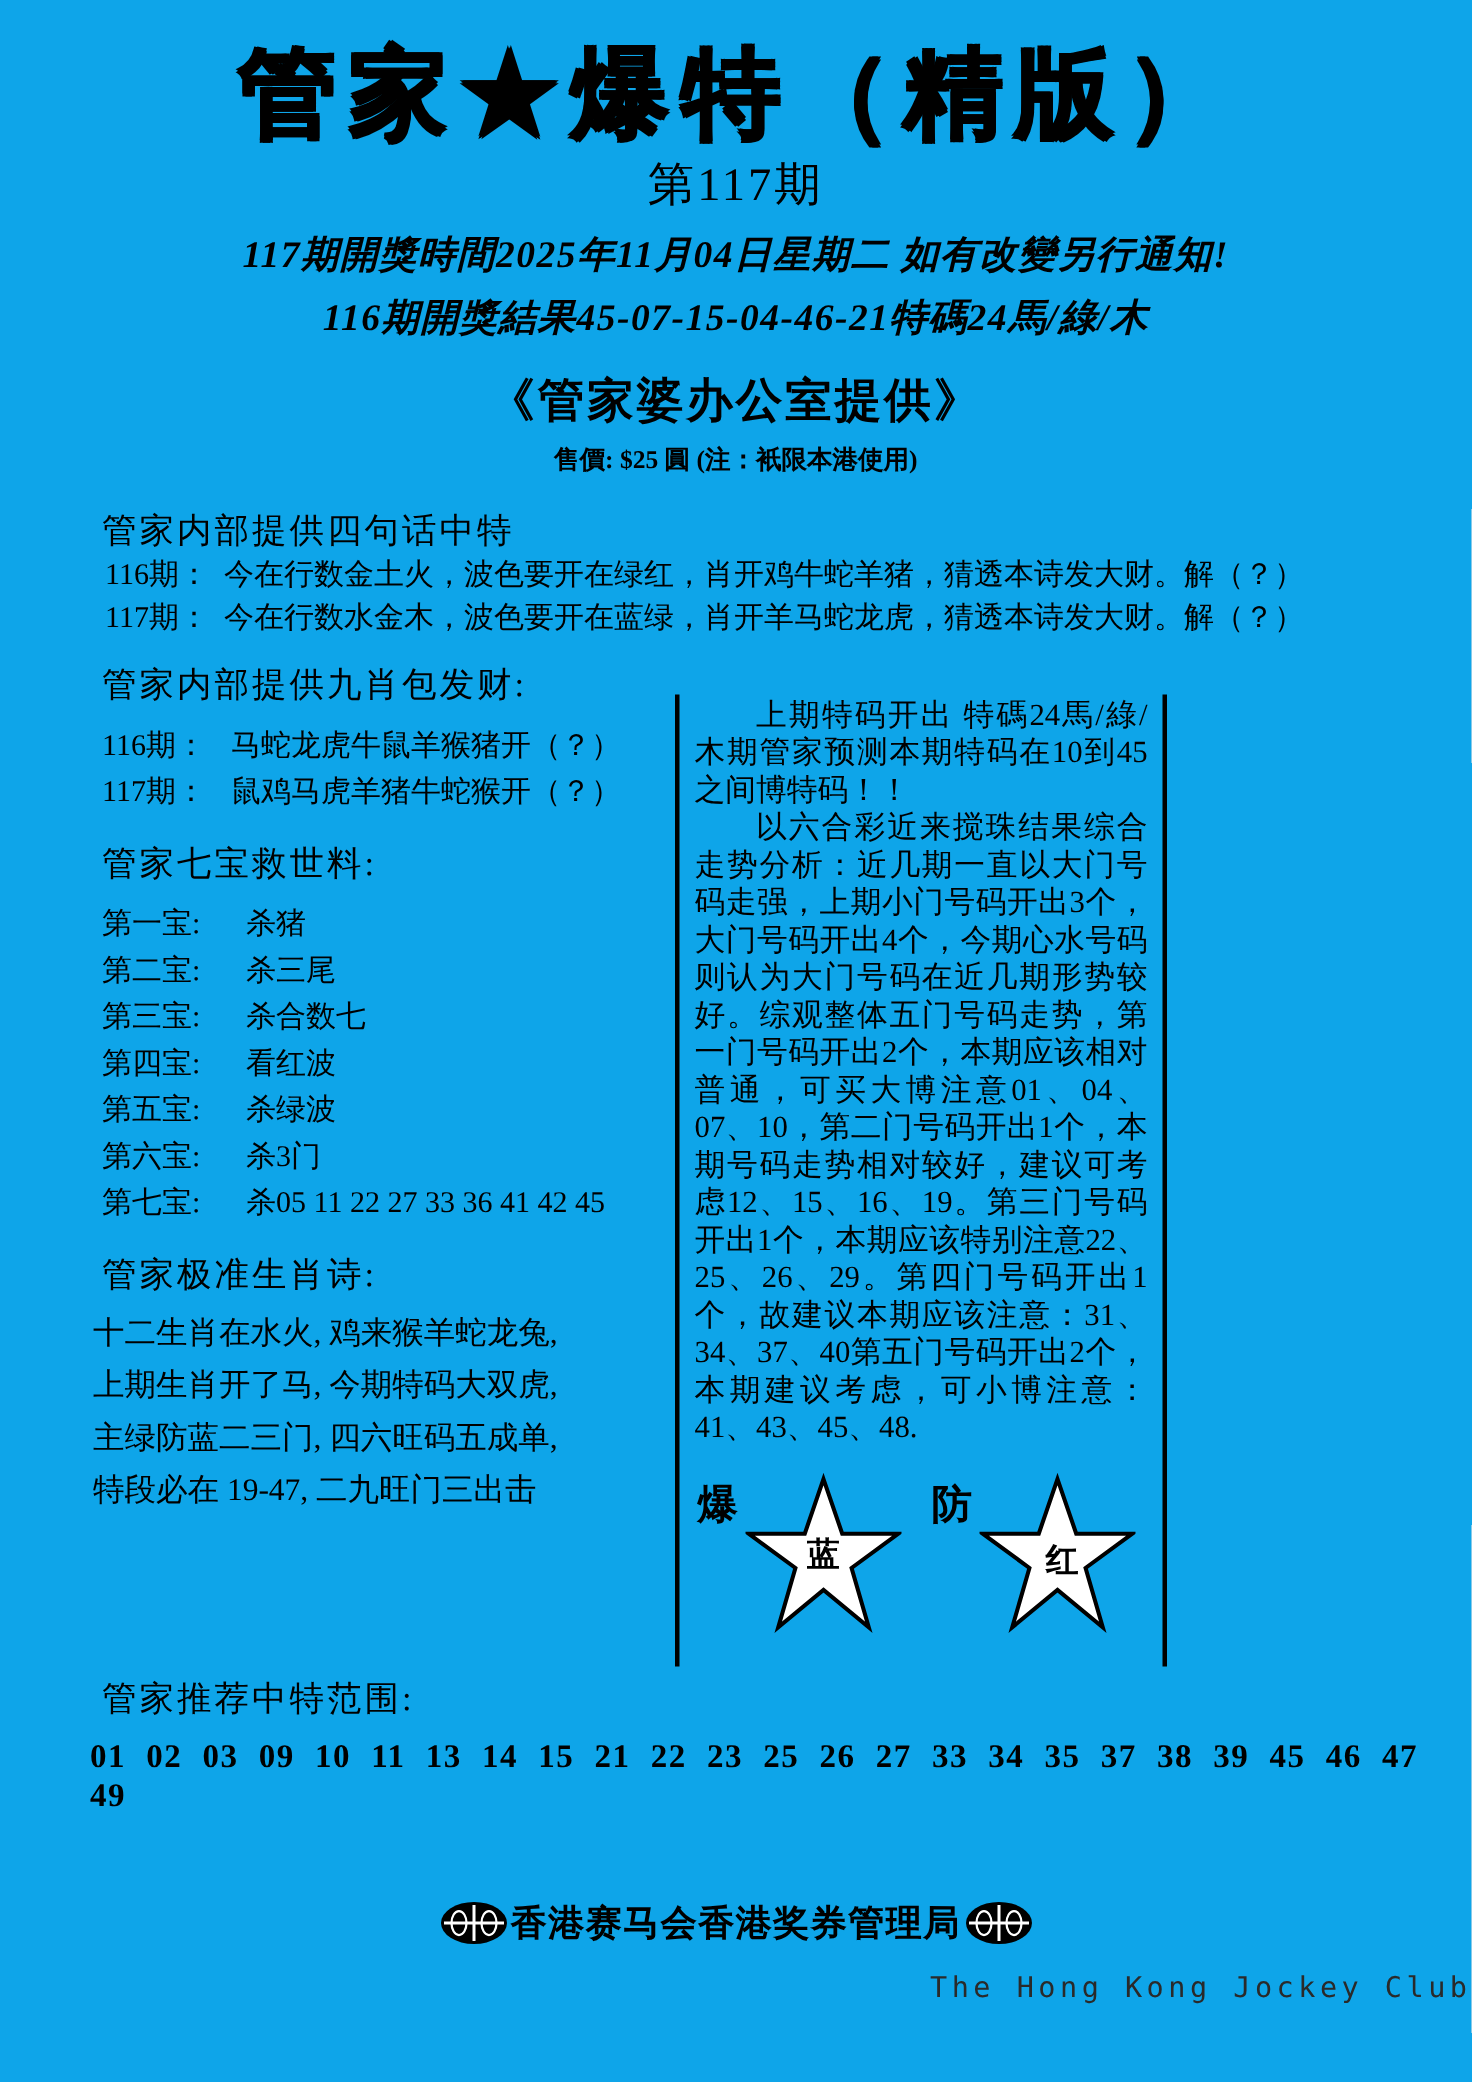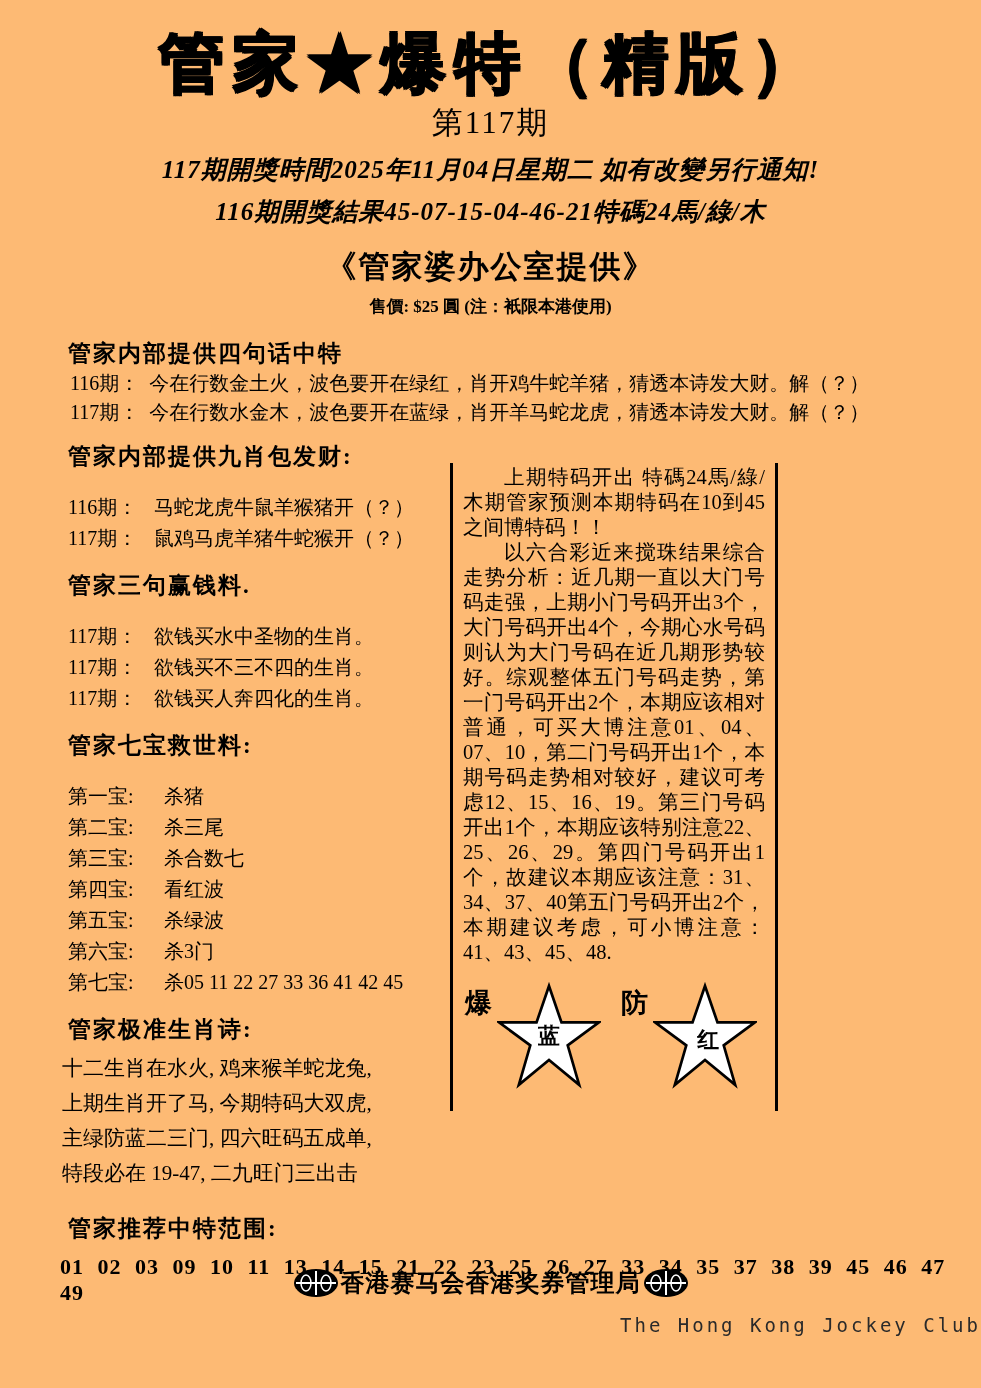--- a/index.html
+++ b/index.html
@@ -1,48 +1,48 @@
 <!DOCTYPE html>
 <html><head>
 <meta charset="utf-8">
 <style>
   html,body{margin:0;padding:0;background:#e8e8e8;}
   .page{
-    width:981px;height:1388px;background:#fdba74;color:#000;
+    width:981px;height:1388px;background:#0ea5e9;color:#000;
     font-family:"Liberation Serif","DejaVu Serif",serif;
     position:relative;overflow:hidden;margin:0 auto;
   }
   
   .masthead{
     text-align:center;font-size:66px;font-weight:bold;letter-spacing:8px;
     padding-top:30px;line-height:1.0;
     text-shadow:2px 0 0 #000,0 2px 0 #000,2px 2px 0 #000,1px 1px 0 #000;
     font-family:"Liberation Serif","DejaVu Serif",serif;
   }
   .issue{text-align:center;font-size:31px;margin-top:6px;letter-spacing:2px;font-family:Liberation Serif, serif;}
   .hline{text-align:center;font-size:25px;font-weight:bold;margin-top:9px;letter-spacing:1px;font-style:italic;}
   .provider{text-align:center;font-size:31px;font-weight:bold;margin-top:18px;letter-spacing:2px;}
   .price{text-align:center;font-size:17px;font-weight:bold;margin-top:7px;}
   
-  .sec-h{font-size:23px;font-weight:bold;letter-spacing:2px;}
+  .sec-h{font-size:23px;font-weight:normal;letter-spacing:2px;}
   .sec1{margin:20px 0 0 68px;}
   .sec1 .row{font-size:20px;line-height:29px;margin-left:2px;}
   .sec1 .row:first-of-type{margin-top:14px;}
   .row .lbl{margin-right:10px;}
   
   .columns{display:flex;margin-top:14px;align-items:flex-start;}
   .left-col{width:450px;box-sizing:border-box;padding-left:68px;}
   .right-col{
     width:328px;box-sizing:border-box;border-left:3px solid #000;border-right:3px solid #000;
     padding:2px 10px 18px 10px;margin-top:22px;
   }
   .left-col .sec-h{margin-top:0;}
   .block .row{font-size:20px;line-height:31px;}
   .block{margin-bottom:16px;}
-  .block .rows{margin-top:20px;}
+  .block .rows{margin-top:10px;}
   .treasure .lbl{display:inline-block;width:86px;}
   .zl{display:inline-block;width:86px;}
   .poem div{font-size:21px;line-height:35px;}
   .poem{margin-top:6px;margin-left:-6px;}
   
   .analysis p{
     font-size:20.5px;line-height:25px;text-indent:2em;margin:0;text-align:justify;
   }
   .stars{display:flex;margin-top:16px;padding-left:34px;gap:52px;}
   .star-unit{position:relative;width:104px;height:112px;}
@@ -93,34 +93,20 @@
         <div class="rows">
           <div class="row">
             <span class="zl">116期：</span><span>马蛇龙虎牛鼠羊猴猪开（？）</span>
           </div>
           <div class="row">
             <span class="zl">117期：</span><span>鼠鸡马虎羊猪牛蛇猴开（？）</span>
           </div>
         </div>
       </div>
 
-      <div class="block">
-        <div class="sec-h">管家三句赢钱料.</div>
-        <div class="rows">
-          <div class="row">
-            <span class="zl">117期：</span><span>欲钱买水中圣物的生肖。</span>
-          </div>
-          <div class="row">
-            <span class="zl">117期：</span><span>欲钱买不三不四的生肖。</span>
-          </div>
-          <div class="row">
-            <span class="zl">117期：</span><span>欲钱买人奔四化的生肖。</span>
-          </div>
-        </div>
-      </div>
 
       <div class="block treasure">
         <div class="sec-h">管家七宝救世料:</div>
         <div class="rows">
           <div class="row">
             <span class="lbl">第一宝:</span><span>杀猪</span>
           </div>
           <div class="row">
             <span class="lbl">第二宝:</span><span>杀三尾</span>
           </div>

